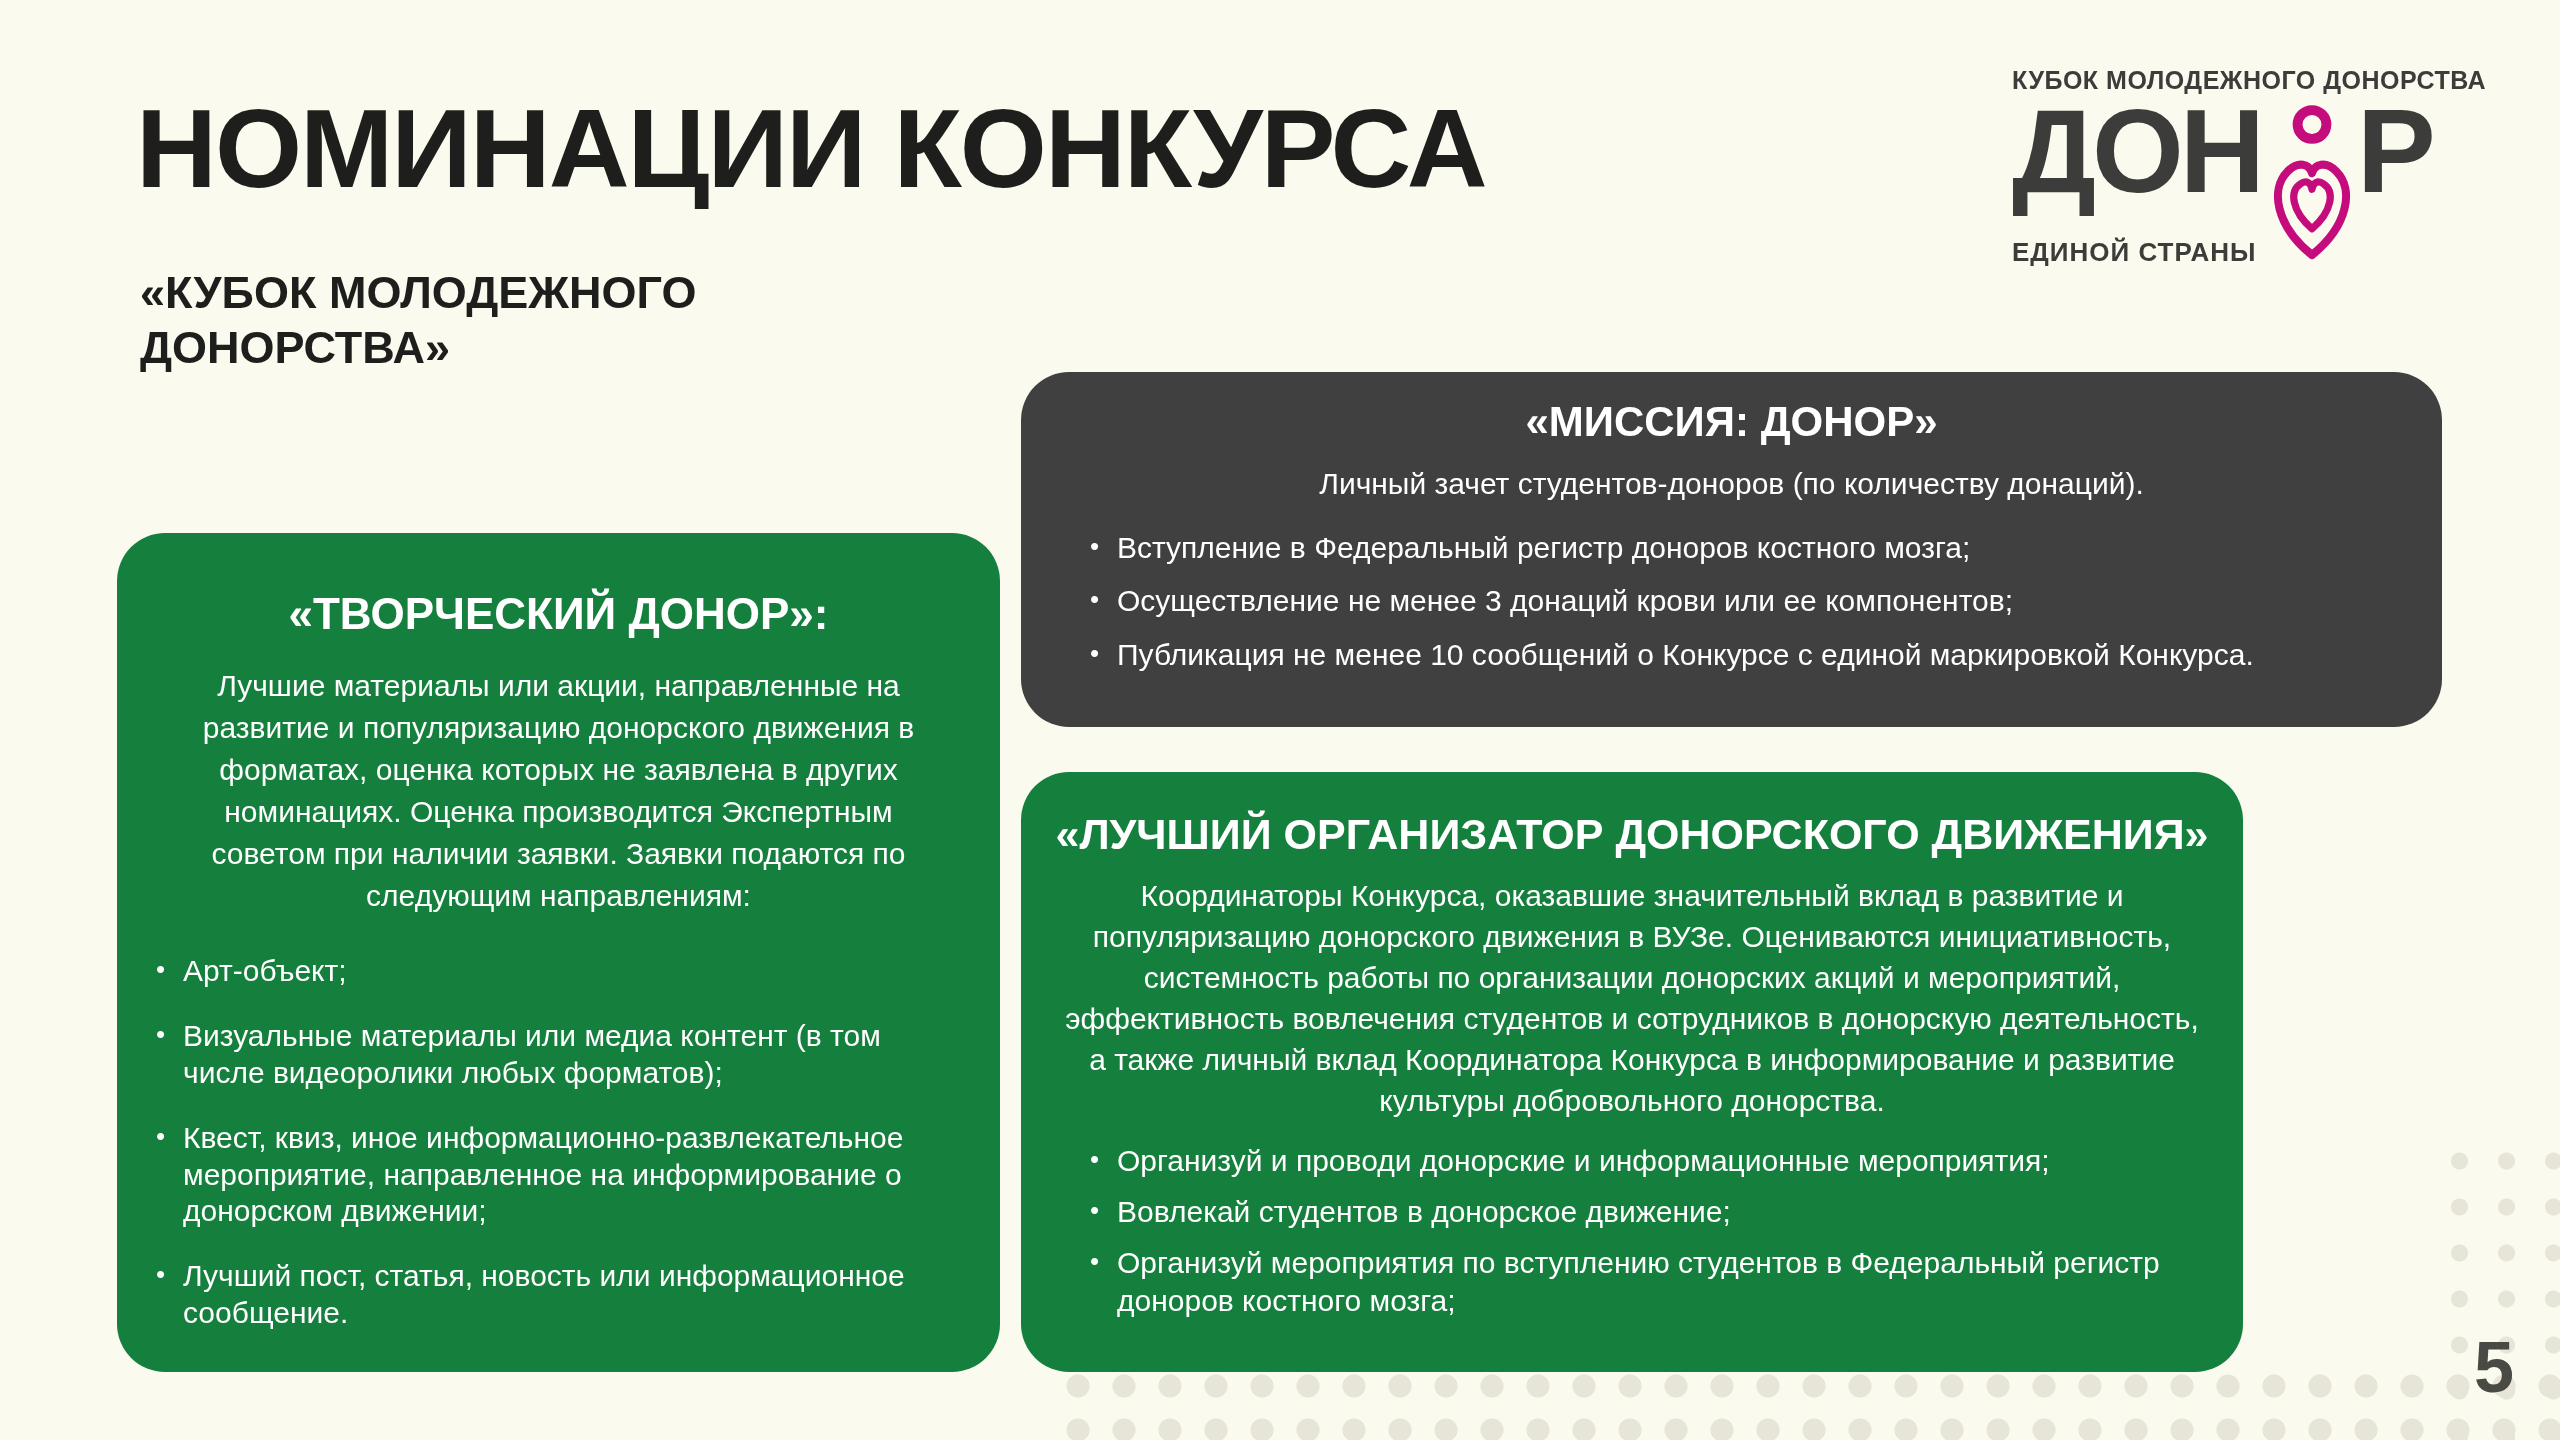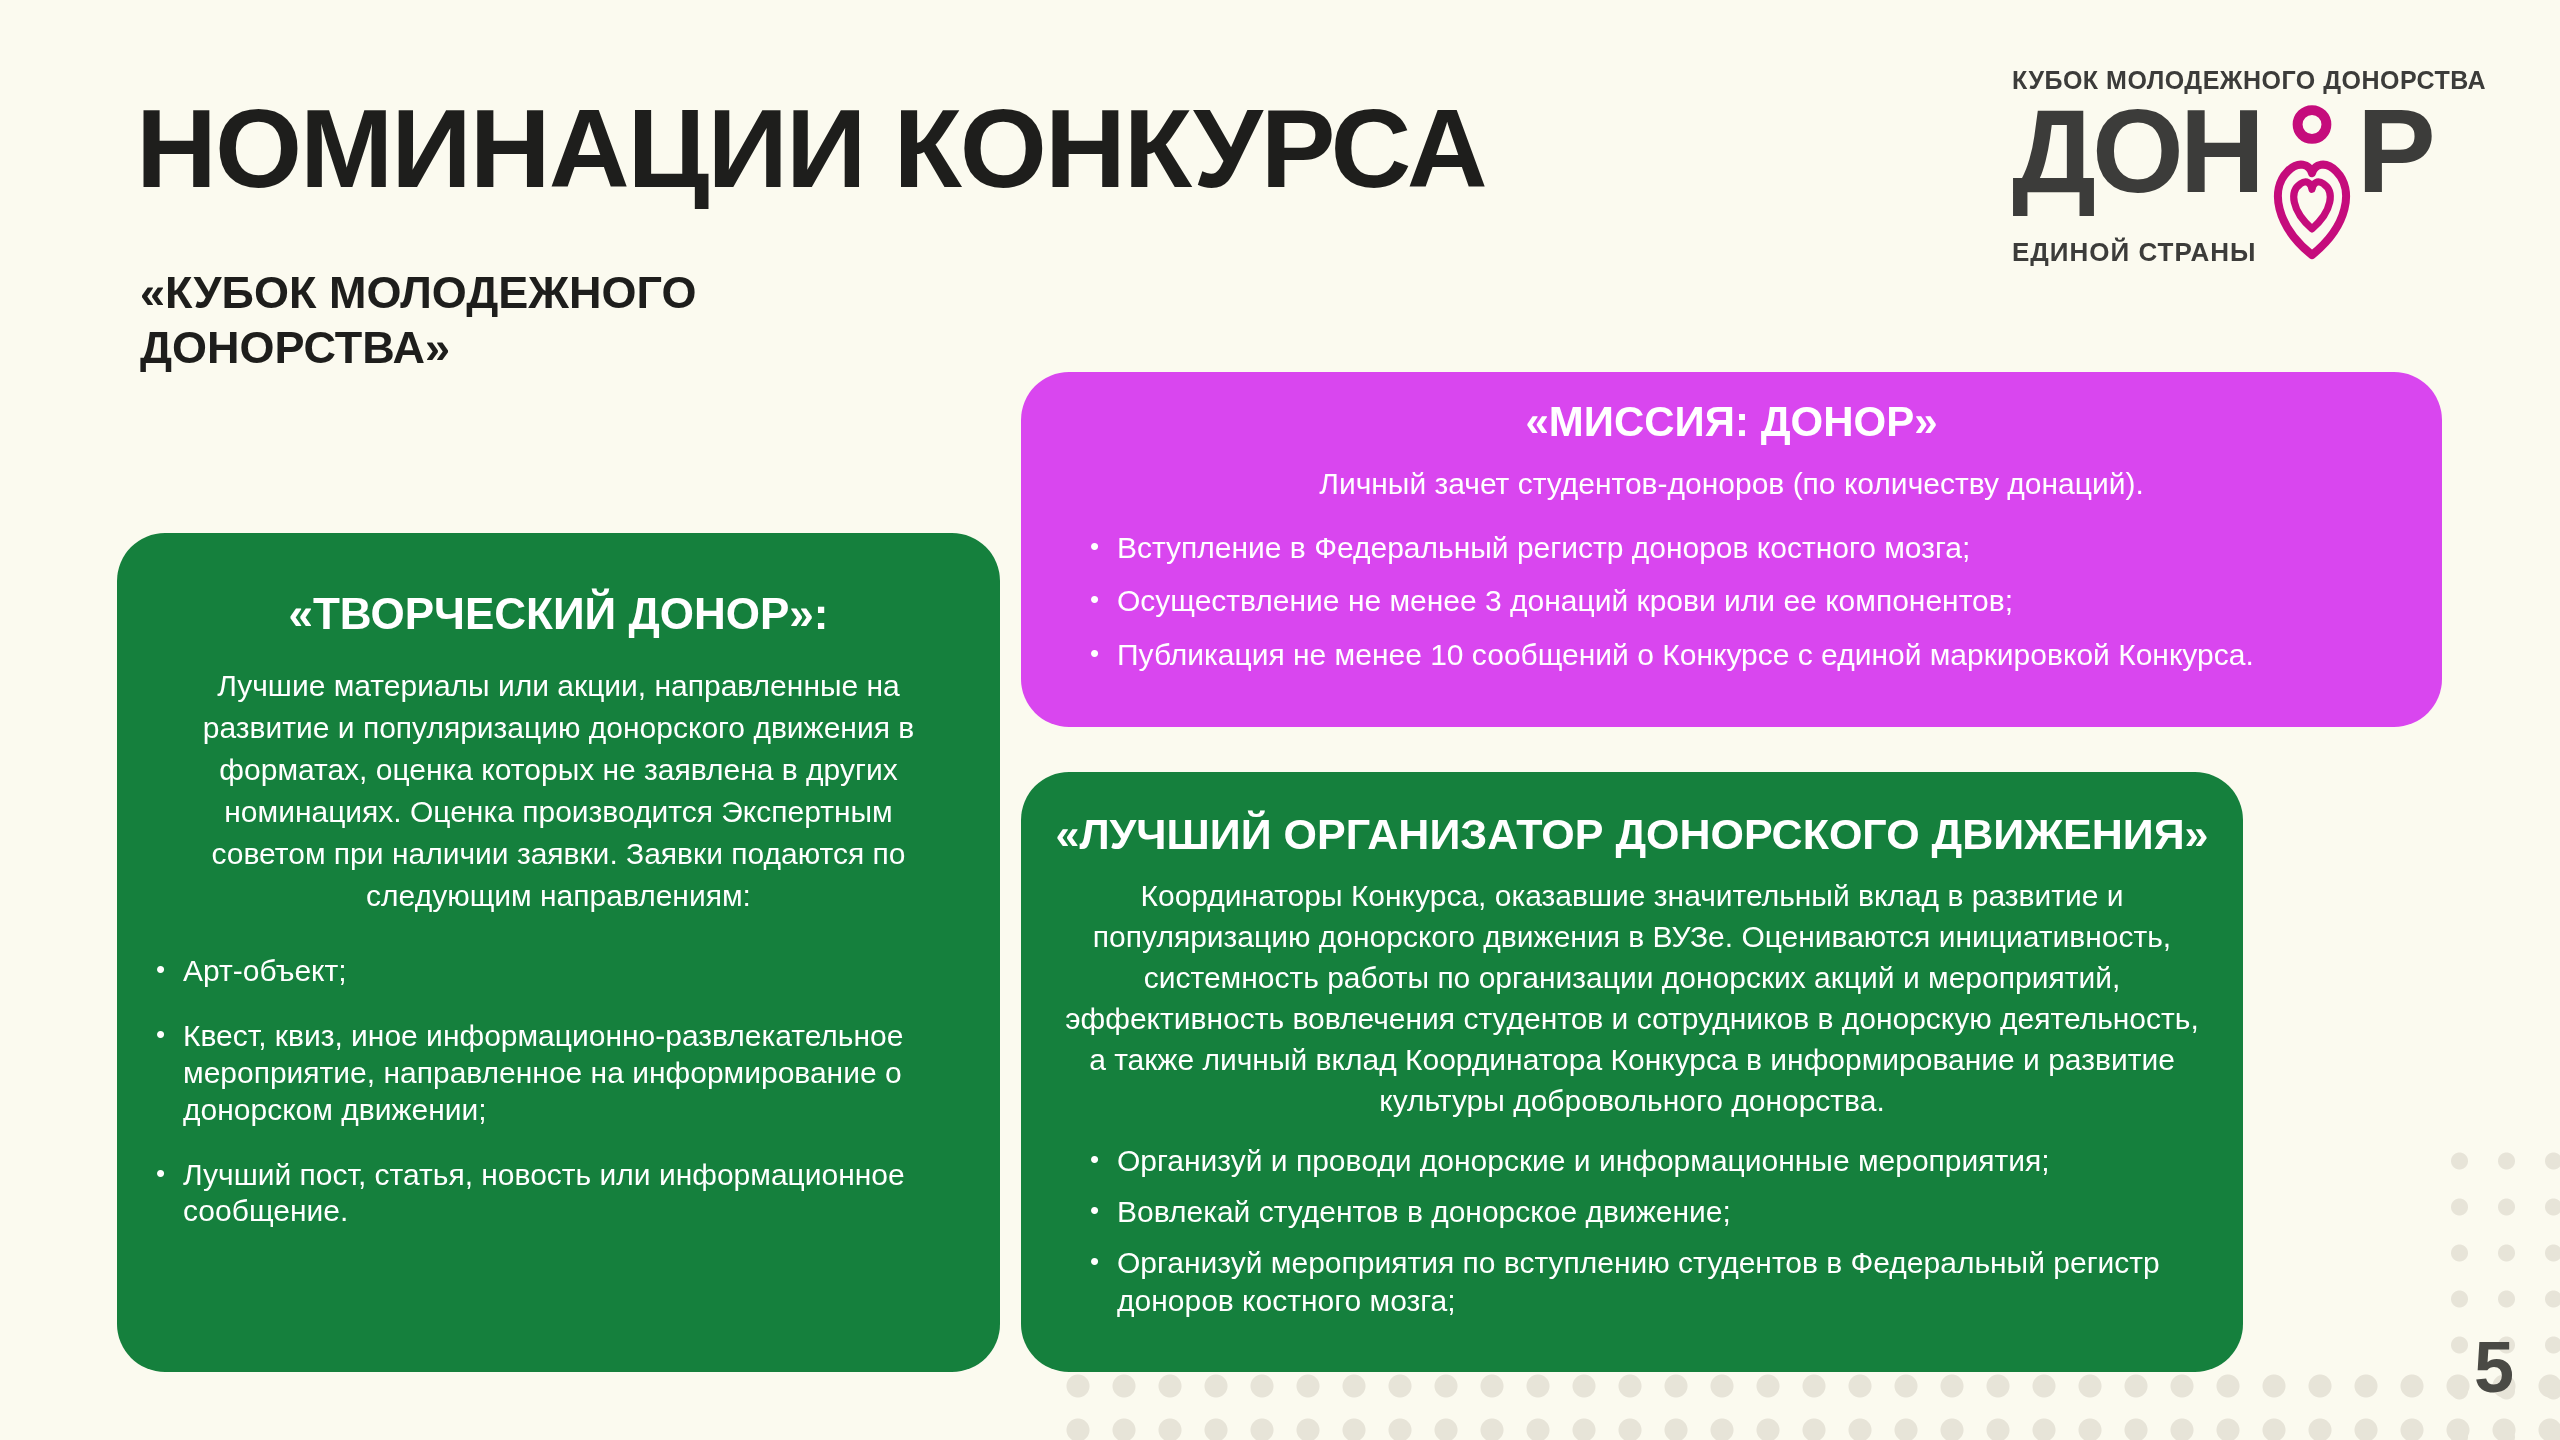--- a/index.html
+++ b/index.html
@@ -41,21 +41,21 @@
   .logo-word{display:flex;align-items:flex-start;height:116px;margin-top:2px;}
   .logo-word .glyphs{
     font-size:118px;font-weight:bold;line-height:.93;letter-spacing:-4px;color:#3C3C3A;
   }
   .logo-icon{width:90px;height:164px;margin:4px 0 0 6px;flex:0 0 auto;}
   .logo-bottom{font-size:26px;font-weight:bold;letter-spacing:1px;margin-top:24px;}
 
   
   .card{position:absolute;border-radius:48px;color:#FFFFFF;box-sizing:border-box;}
   .card-pink{background:#15803d;}
-  .card-green{background:#d946ef;}
+  .card-green{background:#404040;}
   .card-creative{left:117px;top:533px;width:883px;height:839px;}
   .card-mission{left:1021px;top:372px;width:1421px;height:355px;}
   .card-organizer{left:1021px;top:772px;width:1222px;height:600px;}
 
   .card h2{margin:0;text-align:center;font-weight:bold;letter-spacing:0;}
   .card-creative h2{padding-top:56px;font-size:44px;}
   .card-mission h2{padding-top:26px;font-size:42px;}
   .card-organizer h2{padding-top:38px;font-size:43px;}
 
   .card p{margin:0;text-align:center;}
@@ -104,20 +104,21 @@
       <span class="glyphs">Р</span>
     </div>
     <div class="logo-bottom">ЕДИНОЙ СТРАНЫ</div>
   </div>
 
   <section class="card card-pink card-creative">
     <h2>«ТВОРЧЕСКИЙ ДОНОР»:</h2>
     <p class="card-body">Лучшие материалы или акции, направленные на развитие и популяризацию донорского движения в форматах, оценка которых не заявлена в других номинациях. Оценка производится Экспертным советом при наличии заявки. Заявки подаются по следующим направлениям:</p>
     <ul>
       <li>Арт-объект;</li>
+      <li>Визуальные материалы или медиа контент (в том числе видеоролики любых форматов);</li>
       <li>Квест, квиз, иное информационно-развлекательное мероприятие, направленное на информирование о донорском движении;</li>
       <li>Лучший пост, статья, новость или информационное сообщение.</li>
     </ul>
   </section>
 
   <section class="card card-green card-mission">
     <h2>«МИССИЯ: ДОНОР»</h2>
     <p class="body-line">Личный зачет студентов-доноров (по количеству донаций).</p>
     <ul>
       <li>Вступление в Федеральный регистр доноров костного мозга;</li>

